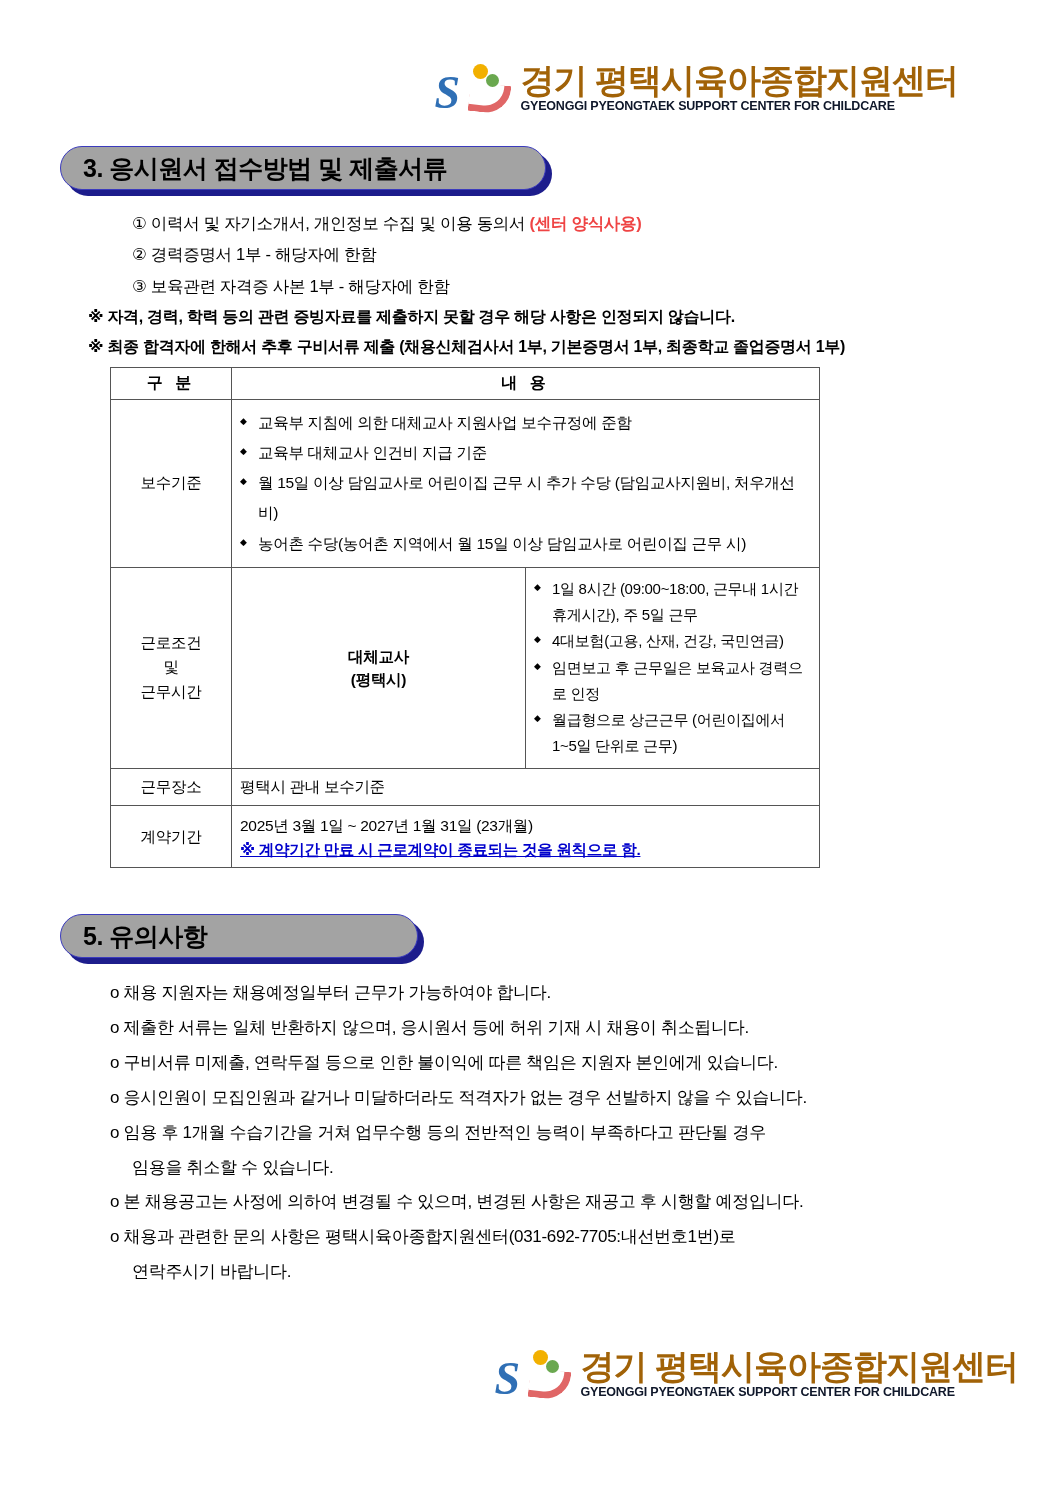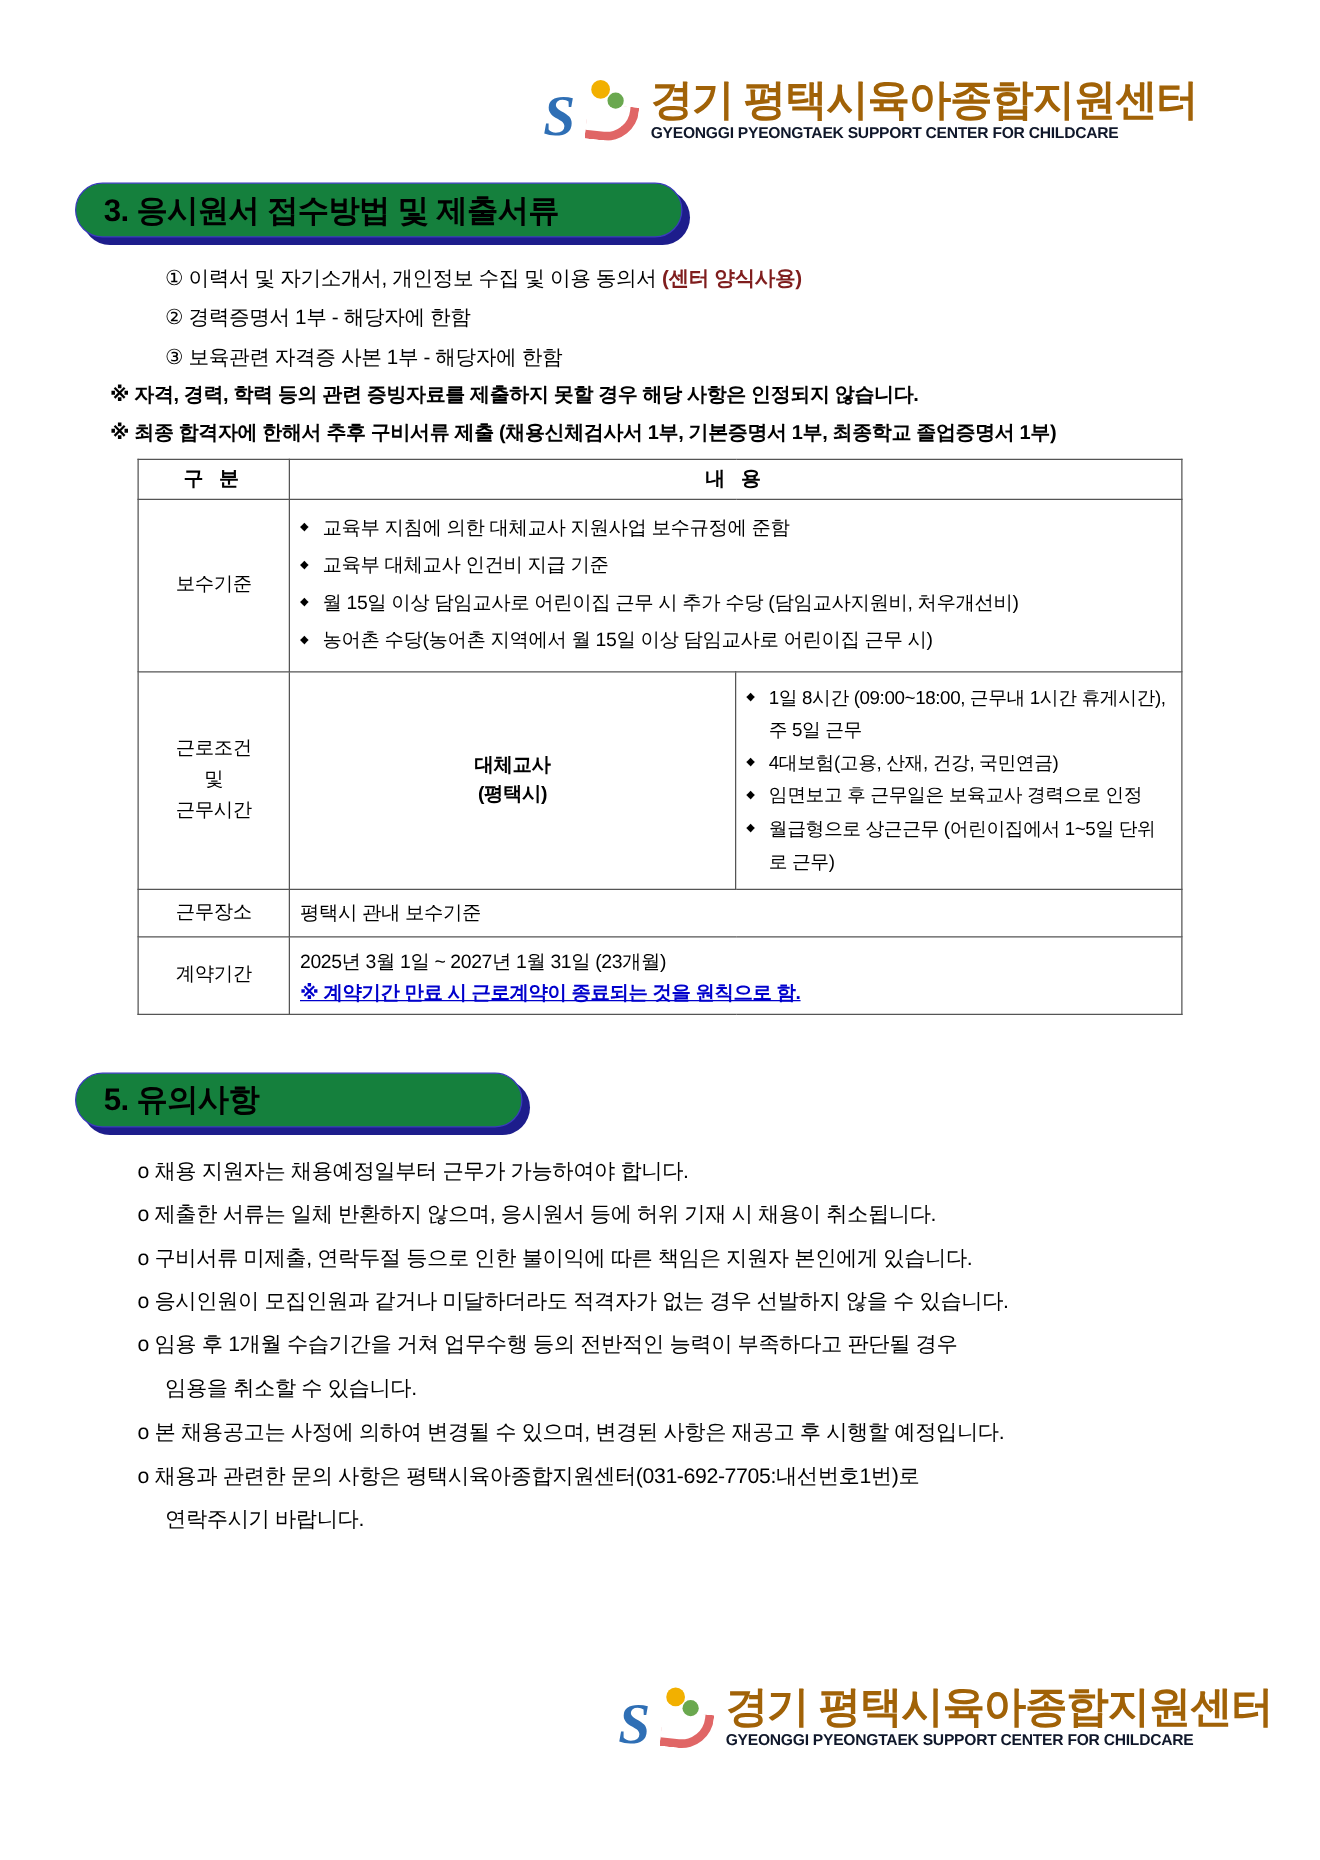--- a/index.html
+++ b/index.html
@@ -108,21 +108,21 @@
     height: 44px;
     border-radius: 24px;
     background: #1d1d8c;
   }
   .pill {
     position: absolute;
     left: 0;
     top: 0;
     height: 44px;
     border-radius: 24px;
-    background: #15803d;
+    background: #a3a3a3;
     border: 1.6px solid #3b3bbd;
     display: flex;
     align-items: center;
     padding: 0 26px 0 22px;
     box-sizing: border-box;
     font-size: 25px;
     font-weight: bold;
     color: #000000;
     letter-spacing: -0.5px;
     white-space: nowrap;
@@ -138,27 +138,27 @@
     line-height: 1.9;
     letter-spacing: -0.3px;
     white-space: nowrap;
   }
   .ind1 { padding-left: 22px; }
   .red { color: #c00000; font-weight: bold; }
   .link {
     color: #2222cc;
     text-decoration: underline;
   }
-  .blue-b { color: #7f1d1d; font-weight: bold; }
+  .blue-b { color: #ef4444; font-weight: bold; }
   .note { font-weight: bold; font-size: 16px; }
 
   
   table.cond {
     border-collapse: collapse;
-    width: 836px;
+    width: 710px;
     margin-left: 50px;
     margin-top: 4px;
     table-layout: fixed;
   }
   table.cond td, table.cond th {
     border: 1px solid #555555;
     padding: 6px 8px;
     font-size: 15.5px;
     vertical-align: middle;
     letter-spacing: -0.3px;

